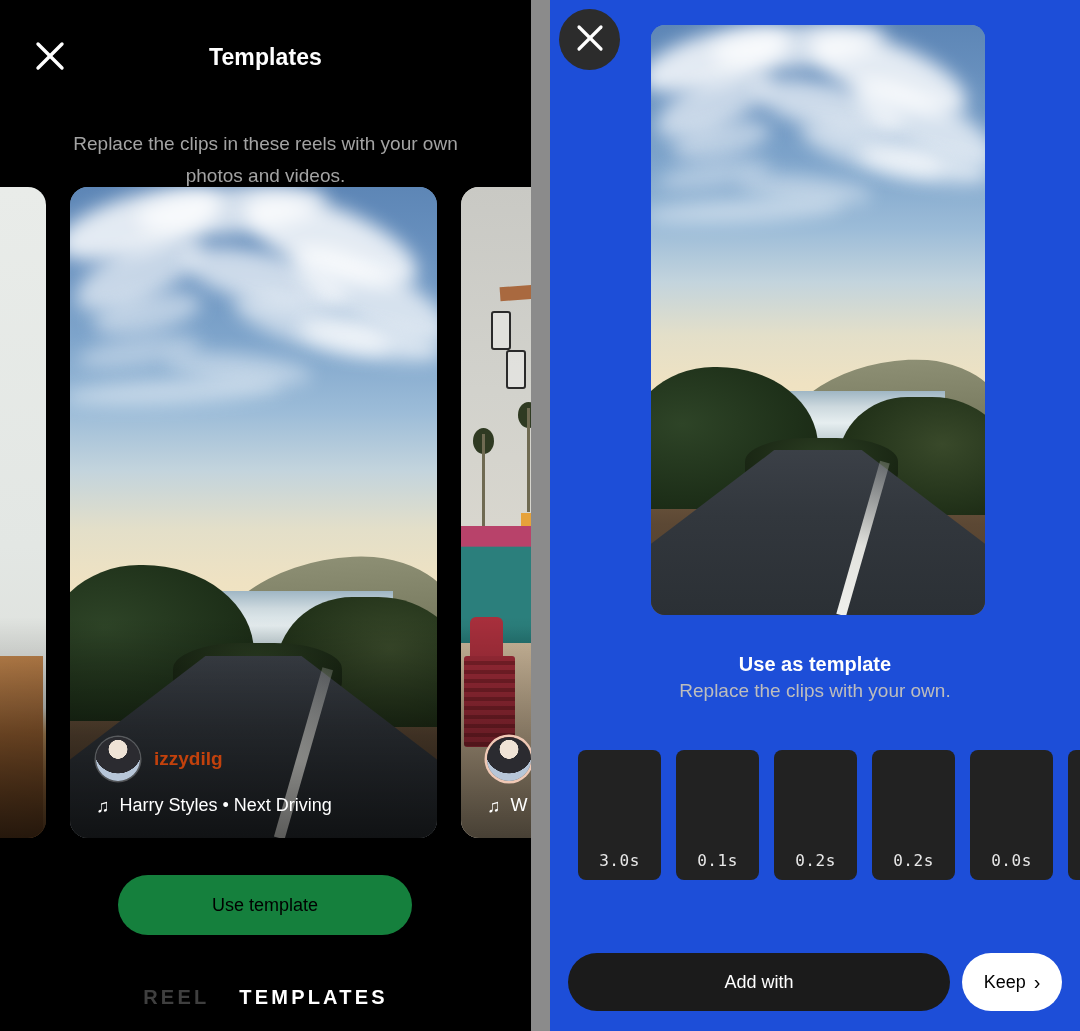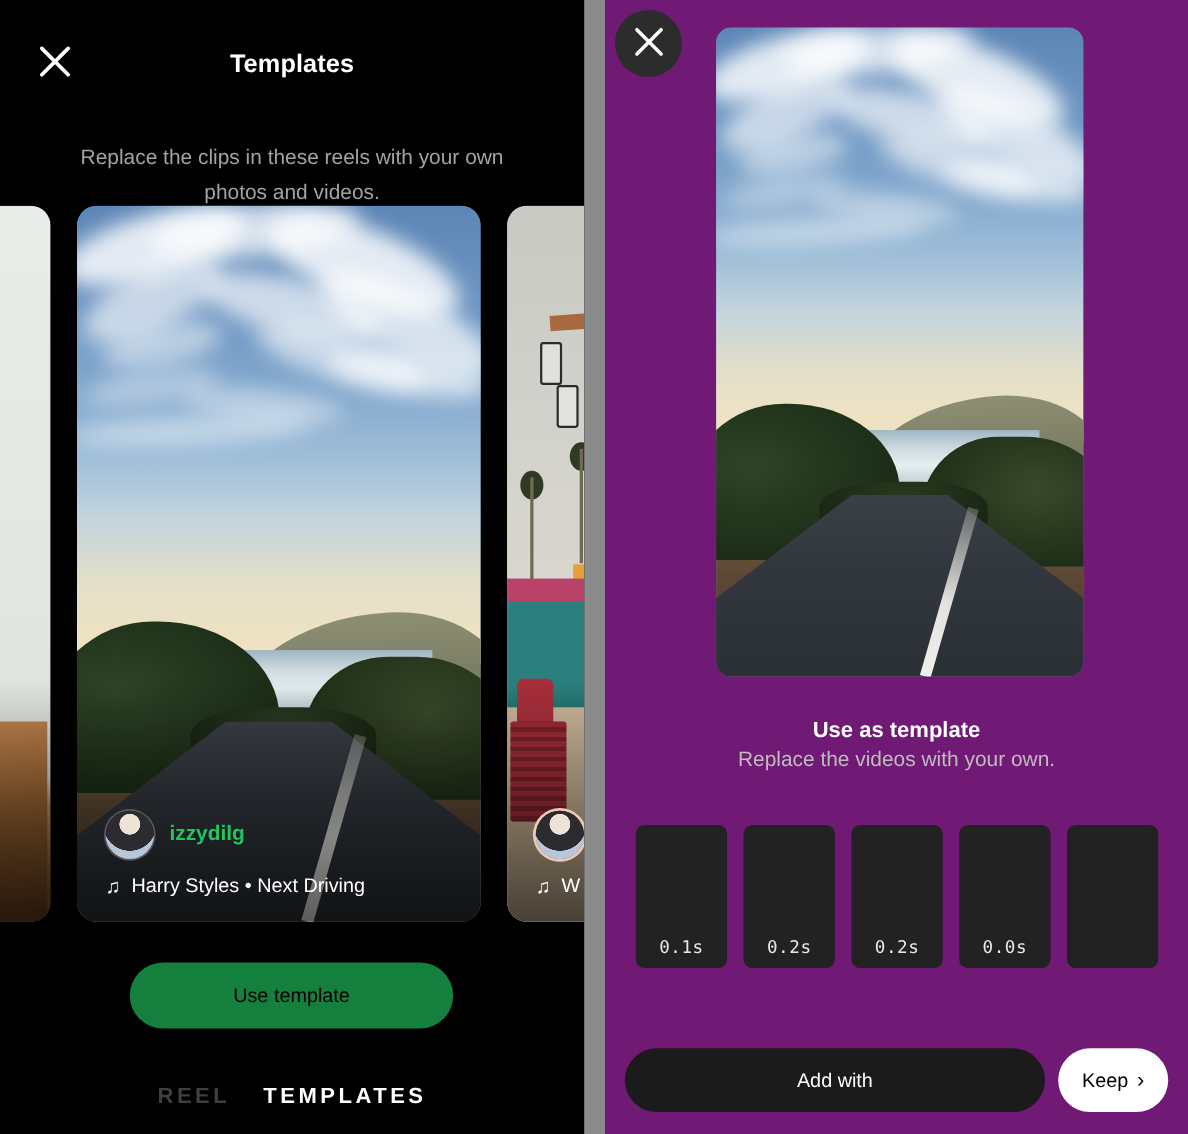--- a/index.html
+++ b/index.html
@@ -198,21 +198,21 @@
   }
   .meta-user { display: flex; align-items: center; gap: 14px; }
   .avatar {
     width: 44px; height: 44px; border-radius: 50%;
     overflow: hidden; flex: none;
     background: radial-gradient(circle at 50% 28%, #efe3d6 0 24%, #2b2b30 25% 62%, #b7c6d8 63% 100%);
     box-shadow: 0 0 0 1.5px rgba(255,255,255,0.25);
   }
   .avatar.ringed { box-shadow: 0 0 0 2.5px #f0c9b6; }
   .meta-username {
-    color: #22c55e; font-size: 19px; font-weight: 600; white-space: nowrap;
+    color: #c2410c; font-size: 19px; font-weight: 600; white-space: nowrap;
   }
   .meta-music {
     display: flex; align-items: center; gap: 10px;
     margin-top: 14px;
   }
   .meta-music .note { color: #fff; font-size: 18px; line-height: 1; }
   .meta-audio { color:#fff; font-size: 18px; font-weight: 500; white-space: nowrap; }
 
   
   .use-template {
@@ -236,21 +236,21 @@
   }
   .tab.inactive { color: #3f3f3f; }
   .tab.active   { color: #ffffff; }
 
   
   .divider { width: 19px; height: 1031px; background: #8b8b8b; flex: none; }
 
   
   .panel-right {
     position: relative; width: 530px; height: 1031px;
-    background: #701a75; overflow: hidden; flex: none;
+    background: #1d4ed8; overflow: hidden; flex: none;
   }
   .close-round {
     position: absolute; left: 9px; top: 9px;
     width: 61px; height: 61px; border-radius: 50%;
     background: #2c2c2c;
     display: flex; align-items: center; justify-content: center;
     cursor: pointer; border: none; padding: 0;
   }
   .preview {
     position: absolute; left: 101px; top: 25px;
@@ -447,23 +447,26 @@
         <div class="verge"></div>
         <div class="scrub-l"></div>
         <div class="scrub-r"></div>
         <div class="scrub-c"></div>
         <div class="tarmac"></div>
         <div class="lane"></div>
       </div>
     </div>
 
     <div class="use-as-title">Use as template</div>
-    <div class="use-as-sub">Replace the videos with your own.</div>
+    <div class="use-as-sub">Replace the clips with your own.</div>
 
     <div class="clips">
+      <div class="clip">
+        <div class="clip-dur">3.0s</div>
+      </div>
       <div class="clip">
         <div class="clip-dur">0.1s</div>
       </div>
       <div class="clip">
         <div class="clip-dur">0.2s</div>
       </div>
       <div class="clip">
         <div class="clip-dur">0.2s</div>
       </div>
       <div class="clip">

